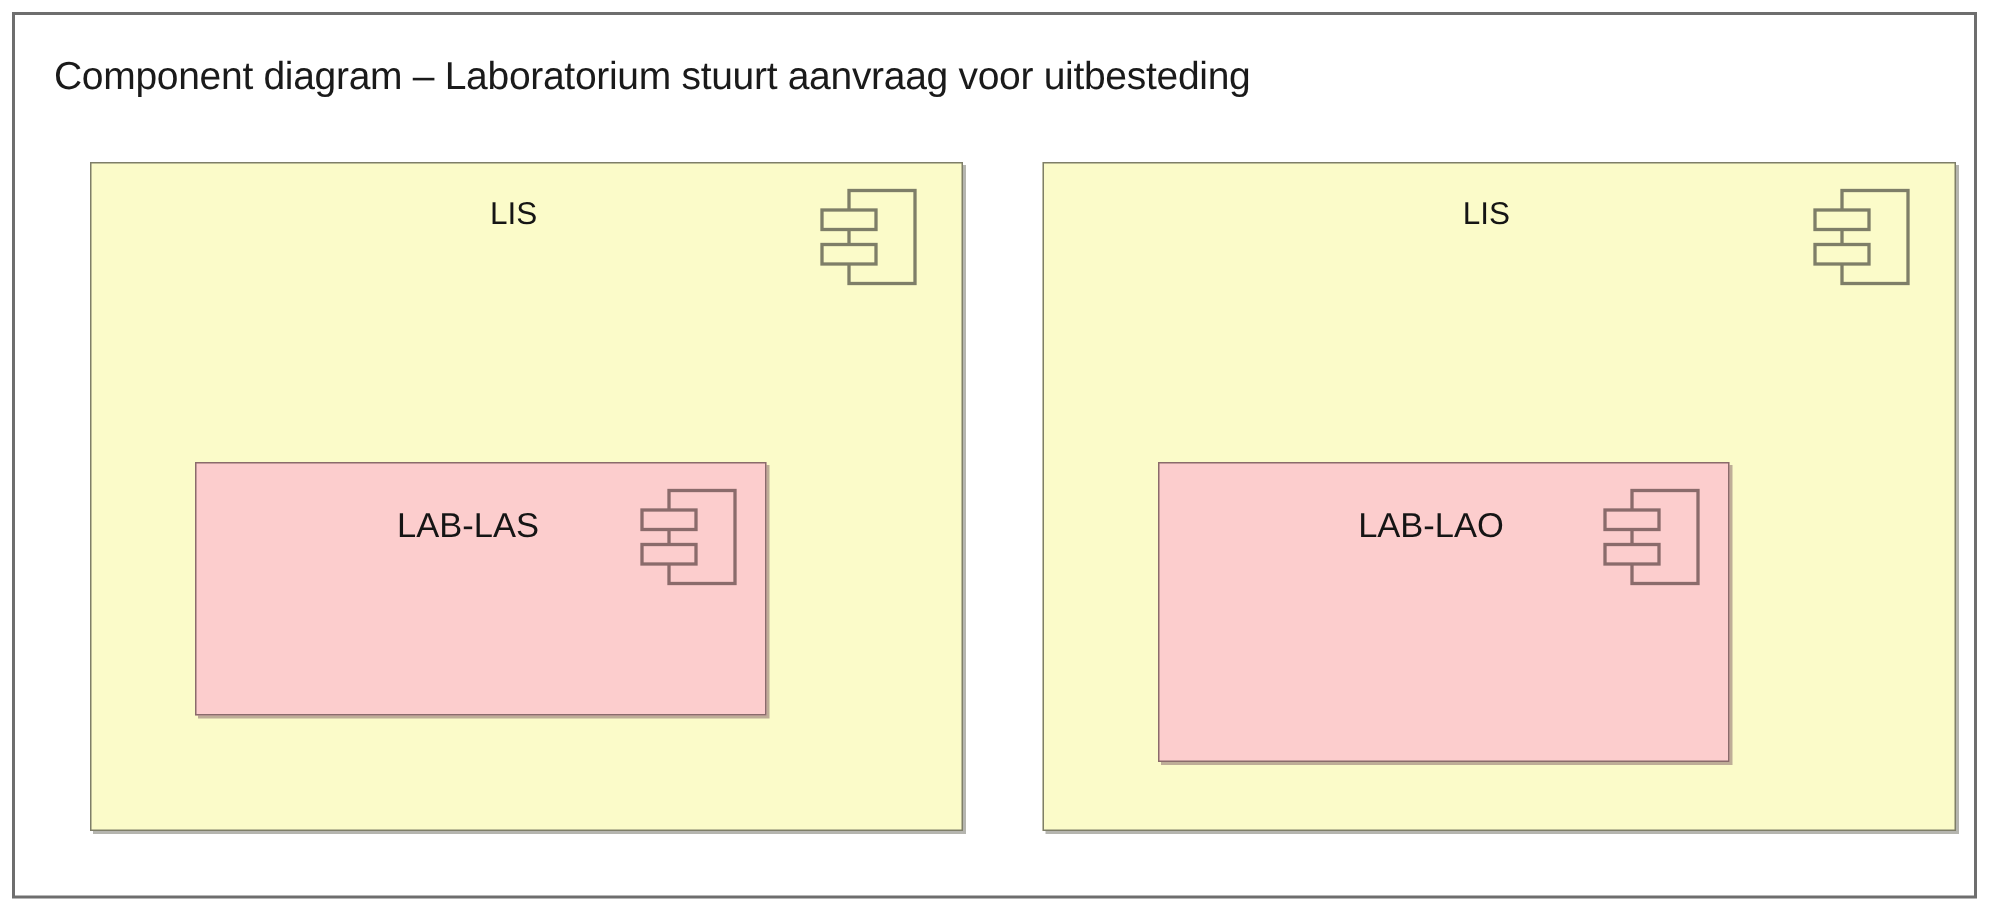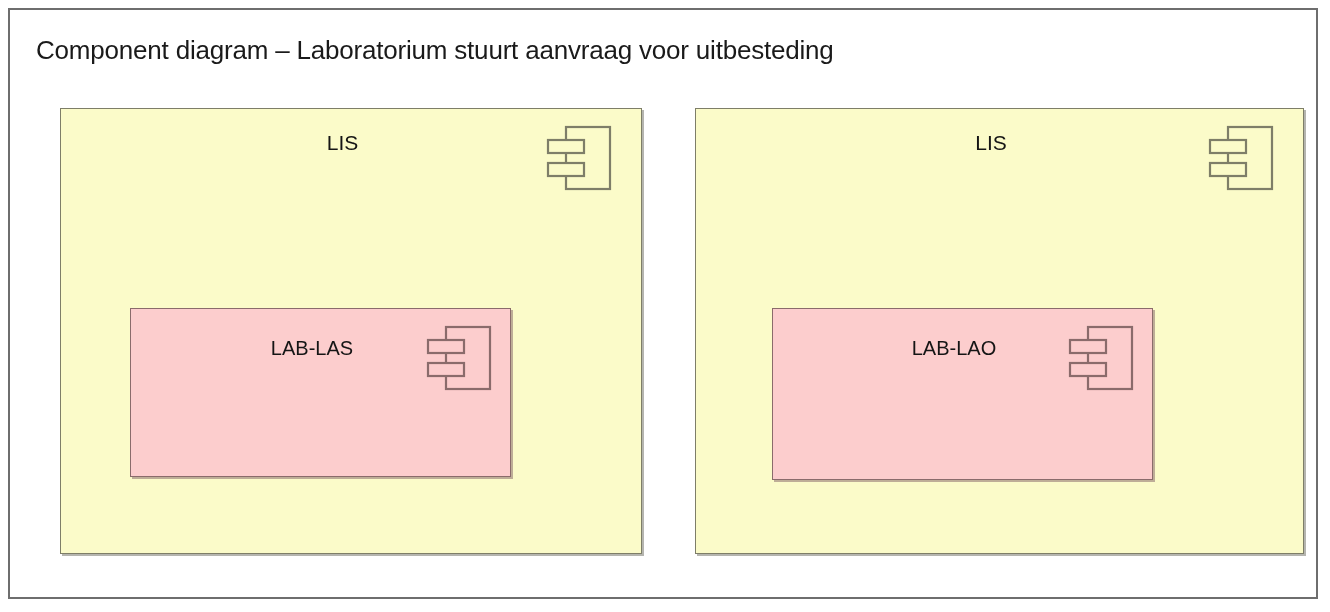--- a/index.html
+++ b/index.html
@@ -61,21 +61,21 @@
     top: 22px;
     left: 0;
     right: 17px;
     text-align: center;
     font-size: 21px;
     color: #151515;
     pointer-events: none;
   }
   .component-box.inner .component-label {
     top: 28px;
-    font-size: 20px;
+    font-size: 23px;
   }
 
   
   .component-icon {
     position: absolute;
     width: 70px;
     height: 72px;
   }
   .component-icon svg {
     display: block;
@@ -96,21 +96,21 @@
   #box-lis-left {
     left: 50px;  top: 98px;  width: 582px;  height: 446px;
   }
   #box-lis-right {
     left: 685px; top: 98px;  width: 609px;  height: 446px;
   }
   #box-lab-las {
     left: 69px;  top: 199px; width: 381px;  height: 169px;
   }
   #box-lab-lao {
-    left: 76px;  top: 199px; width: 381px;  height: 172px;
+    left: 76px;  top: 199px; width: 381px;  height: 200px;
   }
 </style>
 </head>
 <body>
 
 <div id="diagram-frame">
 
   <div id="diagram-title">Component diagram – Laboratorium stuurt aanvraag voor uitbesteding</div>
 
   <div id="box-lis-left" class="component-box outer">

